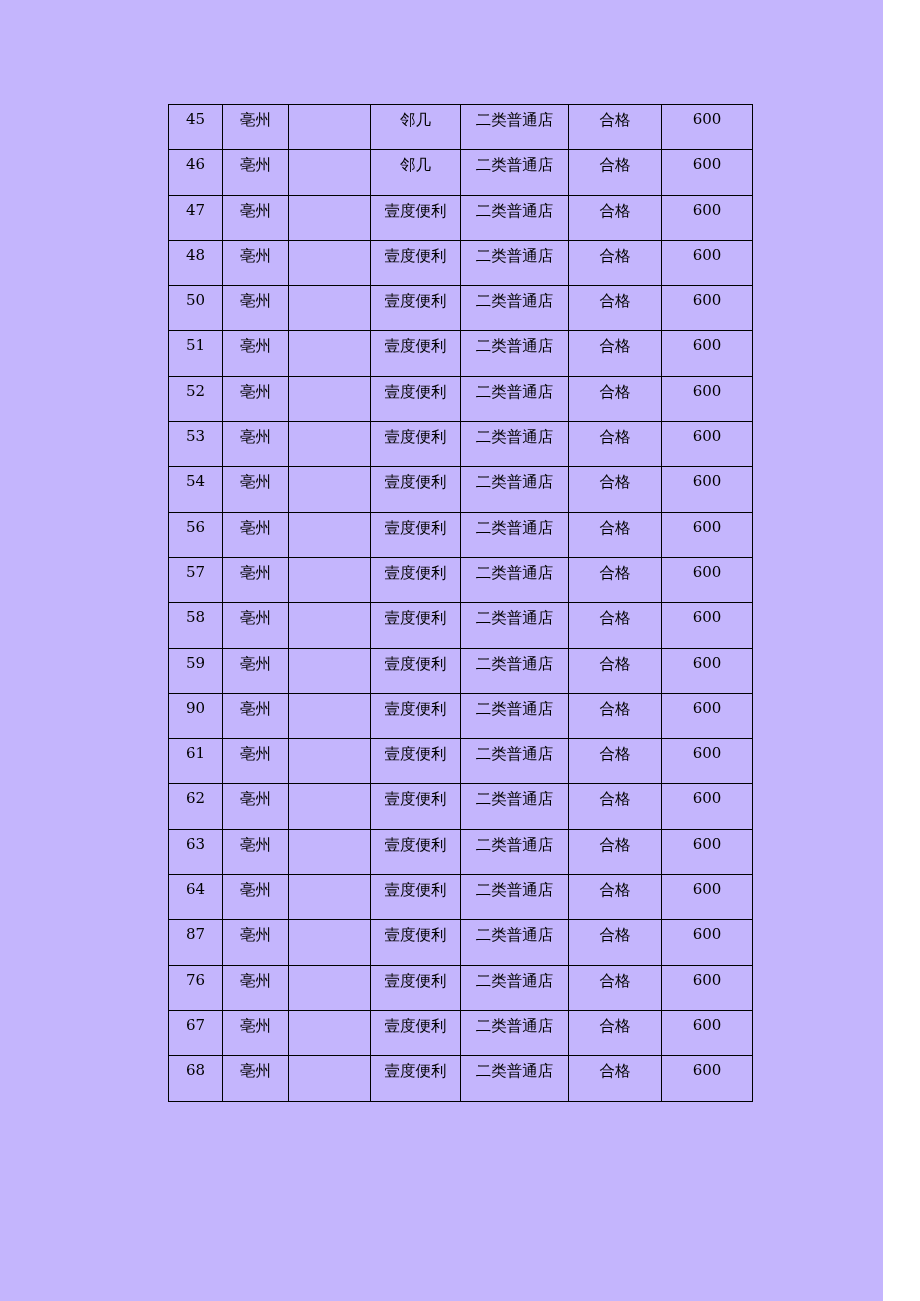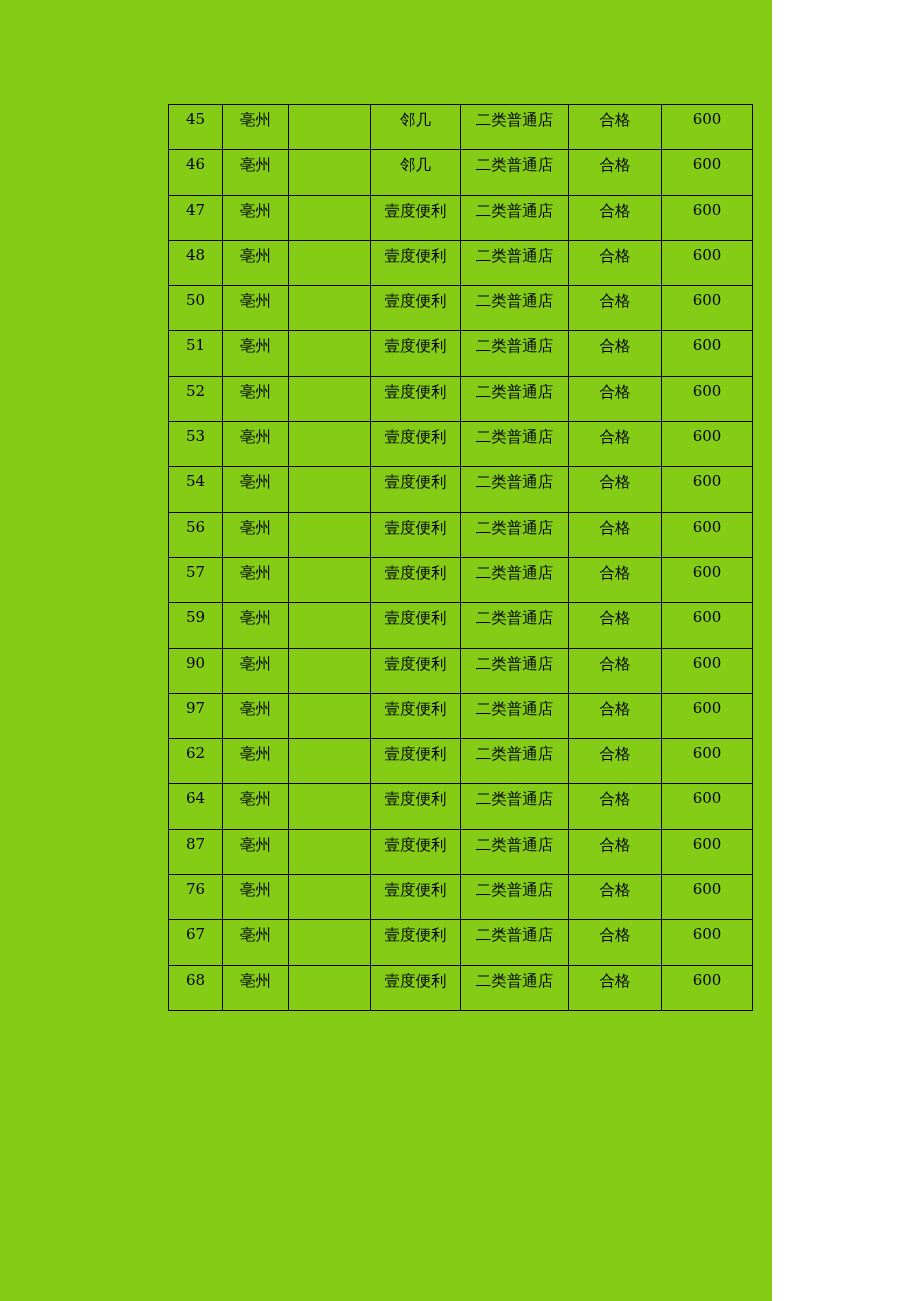--- a/index.html
+++ b/index.html
@@ -14,23 +14,23 @@
     position: relative;
     font-family: "DejaVu Serif", "Liberation Serif", serif;
     color: #000000;
     overflow: hidden;
   }
 
   #page {
     position: absolute;
     left: 0;
     top: 0;
-    width: 772px;
+    width: 883px;
     height: 1301px;
-    background: #84cc16;
+    background: #c4b5fd;
   }
 
   #data-table {
     position: absolute;
     left: 168px;
     top: 104px;
     width: 584px;
     border-collapse: collapse;
     table-layout: fixed;
   }
@@ -331,20 +331,43 @@
           </td>
           <td class="col-result">
             <span class="cell">合格</span>
           </td>
           <td class="col-amount">
             <span class="cell">600</span>
           </td>
         </tr>
         <tr>
           <td class="col-index">
+            <span class="cell">58</span>
+          </td>
+          <td class="col-city">
+            <span class="cell">亳州</span>
+          </td>
+          <td class="col-blank">
+            <span class="cell"></span>
+          </td>
+          <td class="col-brand">
+            <span class="cell">壹度便利</span>
+          </td>
+          <td class="col-type">
+            <span class="cell">二类普通店</span>
+          </td>
+          <td class="col-result">
+            <span class="cell">合格</span>
+          </td>
+          <td class="col-amount">
+            <span class="cell">600</span>
+          </td>
+        </tr>
+        <tr>
+          <td class="col-index">
             <span class="cell">59</span>
           </td>
           <td class="col-city">
             <span class="cell">亳州</span>
           </td>
           <td class="col-blank">
             <span class="cell"></span>
           </td>
           <td class="col-brand">
             <span class="cell">壹度便利</span>
@@ -377,21 +400,21 @@
           </td>
           <td class="col-result">
             <span class="cell">合格</span>
           </td>
           <td class="col-amount">
             <span class="cell">600</span>
           </td>
         </tr>
         <tr>
           <td class="col-index">
-            <span class="cell">97</span>
+            <span class="cell">61</span>
           </td>
           <td class="col-city">
             <span class="cell">亳州</span>
           </td>
           <td class="col-blank">
             <span class="cell"></span>
           </td>
           <td class="col-brand">
             <span class="cell">壹度便利</span>
           </td>
@@ -401,20 +424,43 @@
           <td class="col-result">
             <span class="cell">合格</span>
           </td>
           <td class="col-amount">
             <span class="cell">600</span>
           </td>
         </tr>
         <tr>
           <td class="col-index">
             <span class="cell">62</span>
+          </td>
+          <td class="col-city">
+            <span class="cell">亳州</span>
+          </td>
+          <td class="col-blank">
+            <span class="cell"></span>
+          </td>
+          <td class="col-brand">
+            <span class="cell">壹度便利</span>
+          </td>
+          <td class="col-type">
+            <span class="cell">二类普通店</span>
+          </td>
+          <td class="col-result">
+            <span class="cell">合格</span>
+          </td>
+          <td class="col-amount">
+            <span class="cell">600</span>
+          </td>
+        </tr>
+        <tr>
+          <td class="col-index">
+            <span class="cell">63</span>
           </td>
           <td class="col-city">
             <span class="cell">亳州</span>
           </td>
           <td class="col-blank">
             <span class="cell"></span>
           </td>
           <td class="col-brand">
             <span class="cell">壹度便利</span>
           </td>

